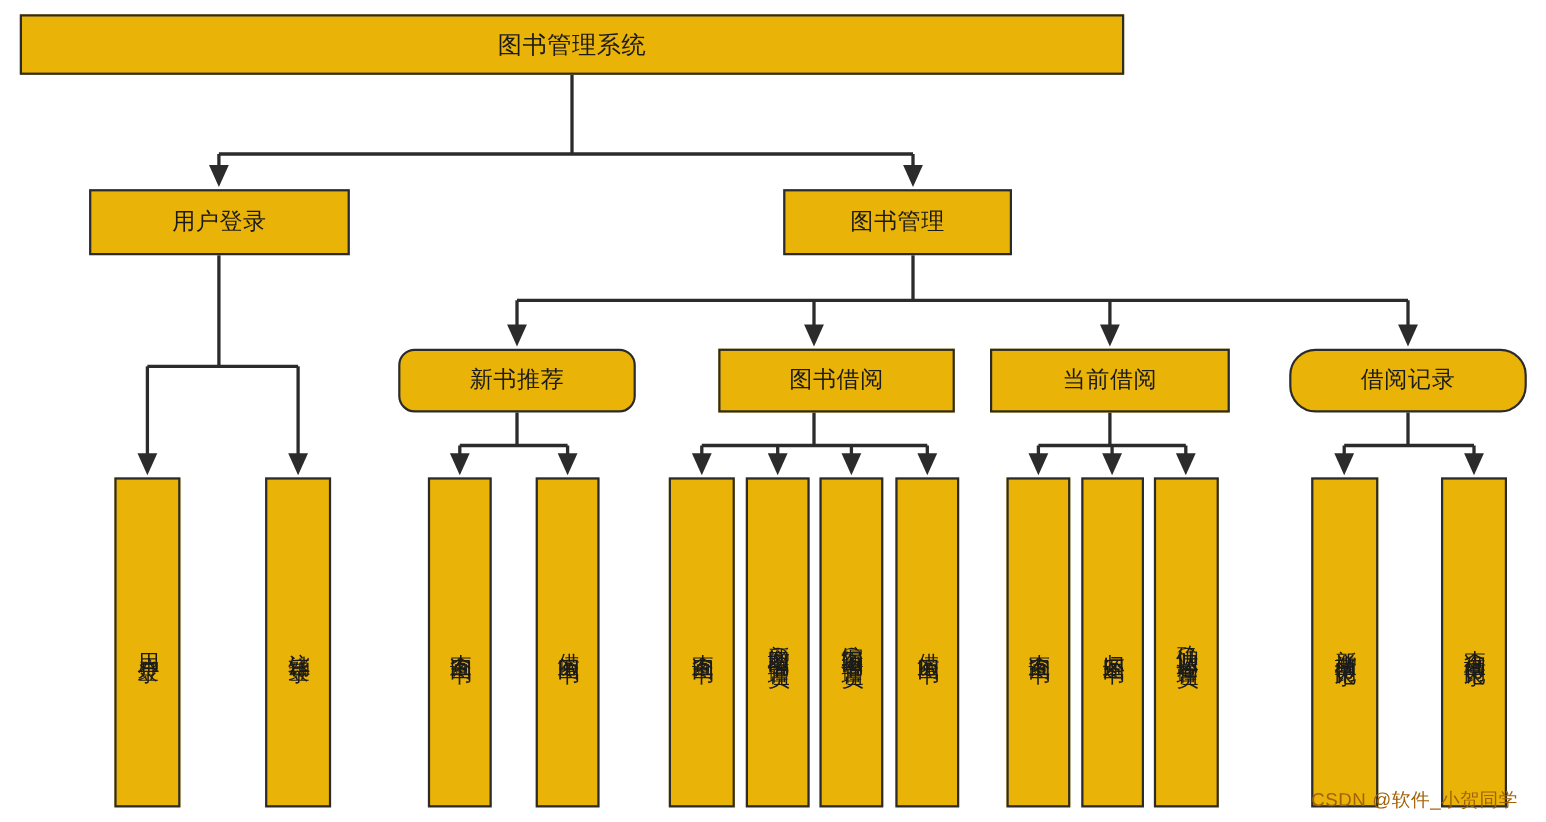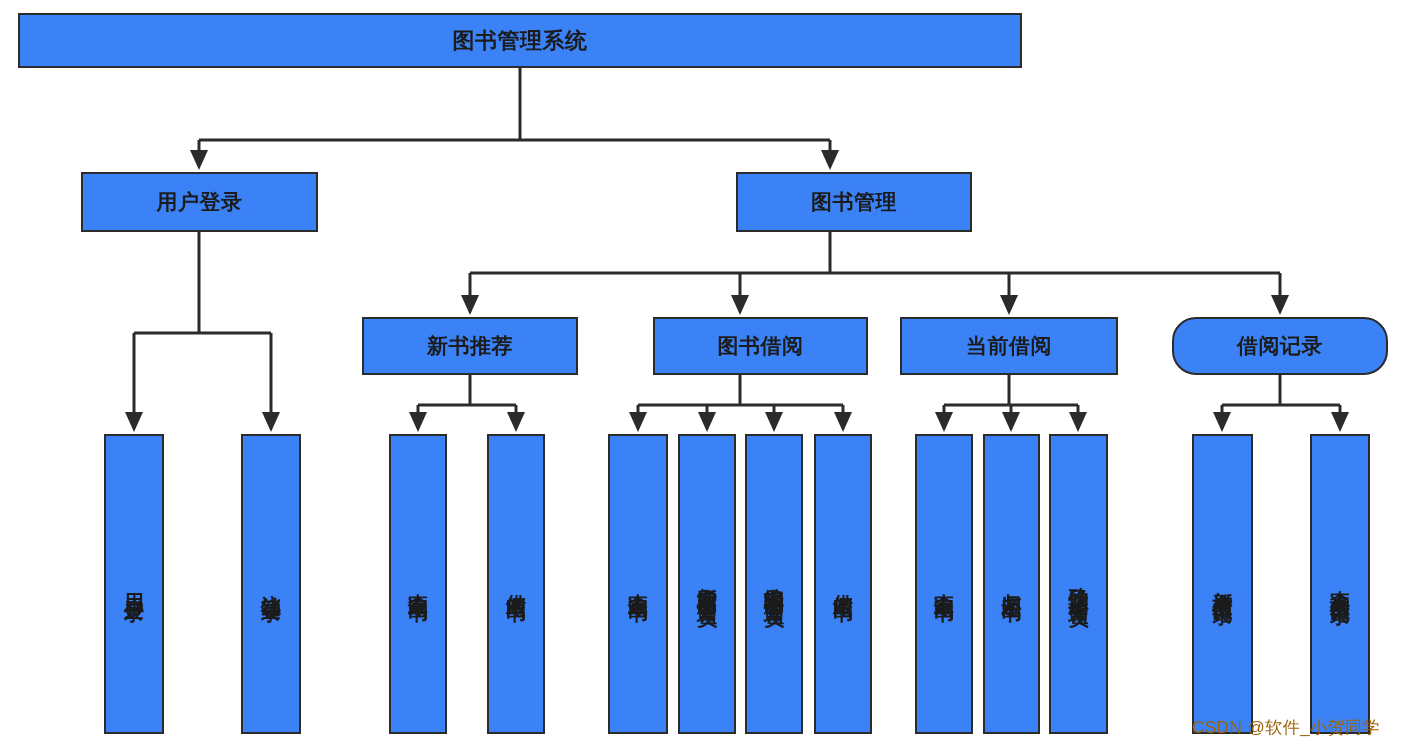--- a/index.html
+++ b/index.html
@@ -20,27 +20,26 @@
   svg.edges {
     position: absolute;
     left: 0;
     top: 0;
     width: 1405px;
     height: 747px;
   }
   .node {
     position: absolute;
     box-sizing: border-box;
-    background: #3b82f6;
+    background: #eab308;
     border: 2.5px solid #2b2b2b;
     display: flex;
     align-items: center;
     justify-content: center;
     overflow: hidden;
-    font-weight: bold;
   }
   .node-label {
     color: #1b1b1b;
     font-size: 21px;
     line-height: 1.15;
     letter-spacing: 0.5px;
     white-space: nowrap;
     text-align: center;
   }
   .node.vertical .node-label {
@@ -119,24 +118,24 @@
       <line x1="1340" y1="405" x2="1340" y2="413" stroke="#2b2b2b" stroke-width="3"></line>
       <polygon points="1331,412 1349,412 1340,432" fill="#2b2b2b"></polygon>
     </svg>
   <div id="node-layer">
       <div class="node root" style="left: 18px; top: 13px; width: 1004px; height: 55px;">
         <span class="node-label">图书管理系统</span>
       </div>
       <div class="node level1" style="left: 81px; top: 172px; width: 237px; height: 60px;">
         <span class="node-label">用户登录</span>
       </div>
-      <div class="node level1" style="left: 736px; top: 172px; width: 236px; height: 60px;">
+      <div class="node level1" style="left: 712px; top: 172px; width: 208px; height: 60px;">
         <span class="node-label">图书管理</span>
       </div>
-      <div class="node level2" style="left: 362px; top: 317px; width: 216px; height: 58px;">
+      <div class="node level2" style="left: 362px; top: 317px; width: 216px; height: 58px; border-radius: 15px;">
         <span class="node-label">新书推荐</span>
       </div>
       <div class="node level2" style="left: 633px; top: 317px; width: 215px; height: 58px; margin-left: 20px;">
         <span class="node-label">图书借阅</span>
       </div>
       <div class="node level2" style="left: 900px; top: 317px; width: 218px; height: 58px;">
         <span class="node-label">当前借阅</span>
       </div>
       <div class="node level2" style="left: 1172px; top: 317px; width: 216px; height: 58px; border-radius: 24px;">
         <span class="node-label">借阅记录</span>

